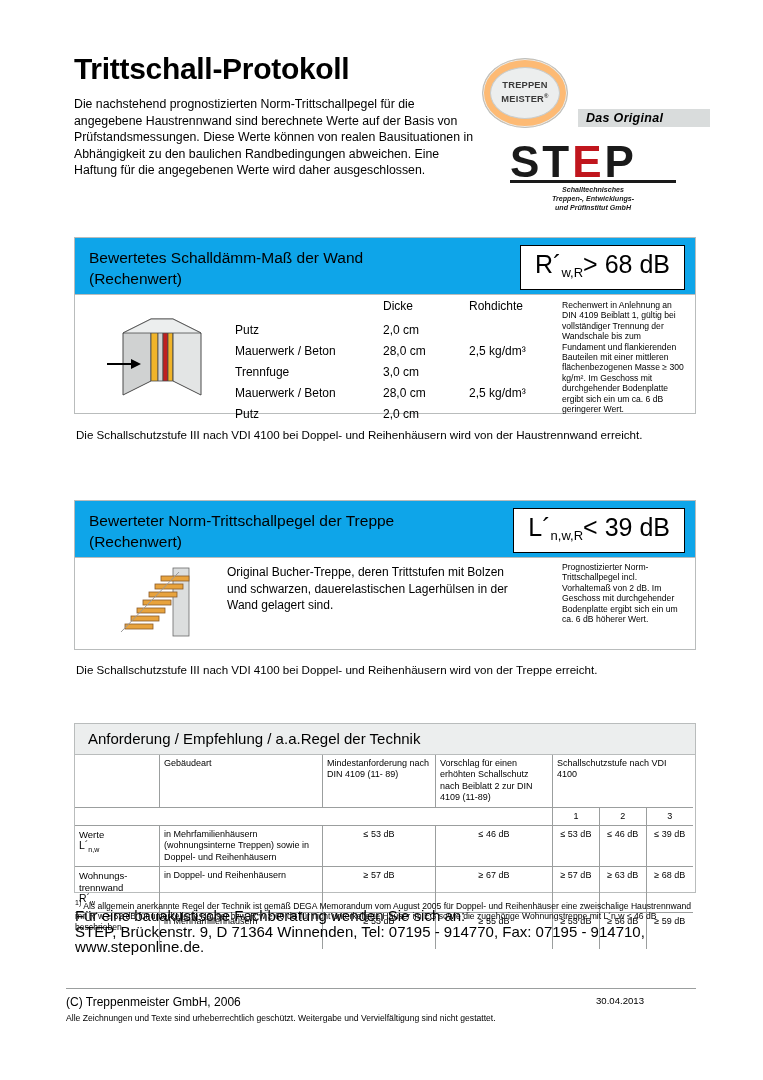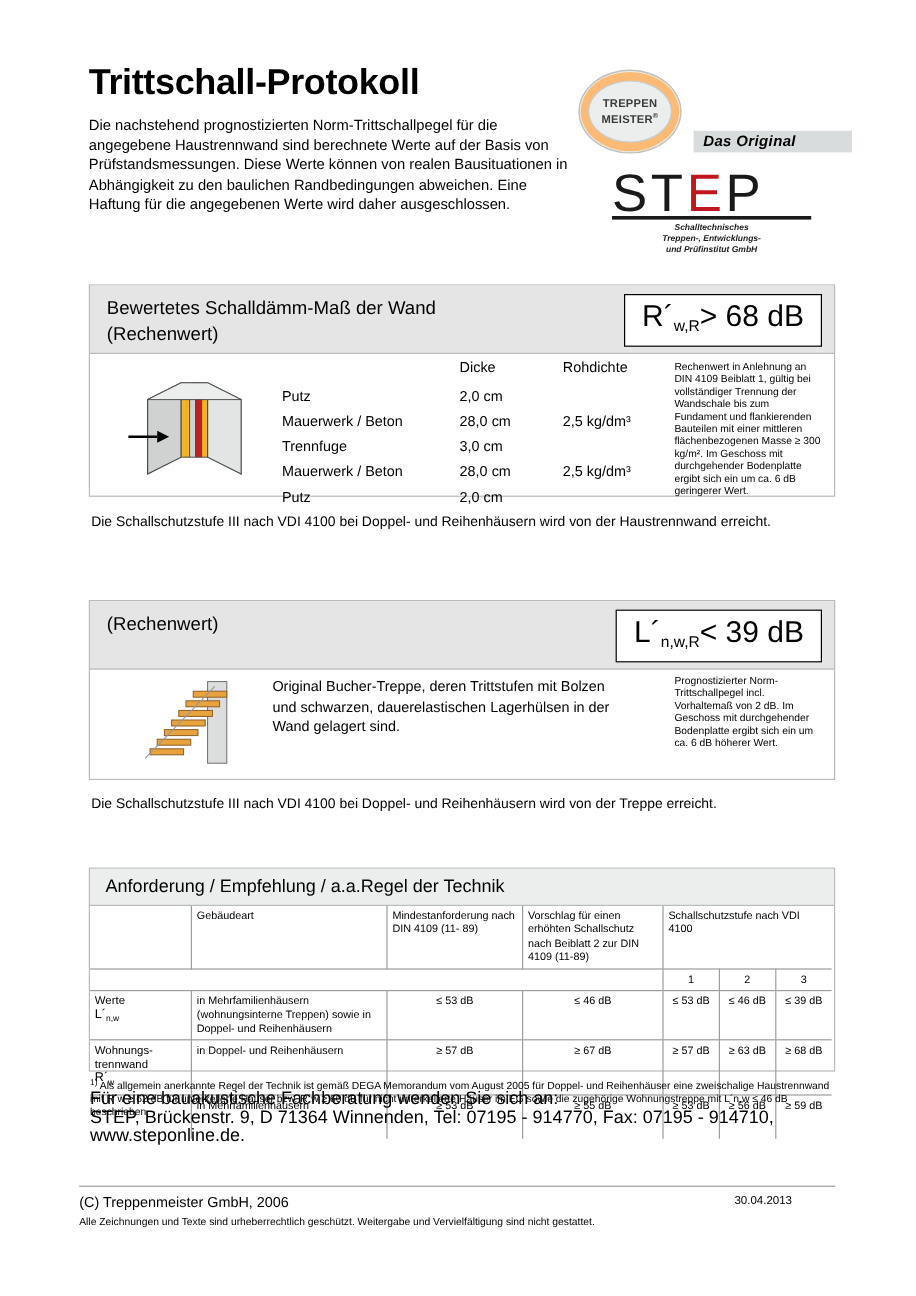--- a/index.html
+++ b/index.html
@@ -89,21 +89,21 @@
   }
 
   
   .step-logo {
     position: absolute;
     left: 510px; top: 140px;
     width: 190px;
   }
   .step-word {
     font-size: 44px;
-    font-weight: normal;
+    font-weight: bold;
     letter-spacing: 3px;
     line-height: 44px;
     color: #1a1a1a;
   }
   .step-word .e-red { color: #c0161d; }
   .step-underline {
     width: 166px; height: 3px;
     background: #1a1a1a;
     margin-top: -4px;
   }
@@ -118,21 +118,21 @@
     width: 166px;
   }
 
   
   .section {
     position: absolute;
     border: 1px solid #b9bcbc;
     background: #fff;
   }
   .section-head {
-    background: #e5e5e5;
+    background: #0ea5e9;
     border-bottom: 1px solid #b9bcbc;
     position: relative;
     height: 56px;
   }
   .section-head .h-title {
     position: absolute;
     left: 14px; top: 9px;
     font-size: 15.5px;
     line-height: 21px;
     width: 420px;
@@ -280,21 +280,20 @@
   }
   .footer-left {
     position: absolute;
     left: 66px; top: 995px;
     font-size: 12px;
   }
   .footer-right {
     position: absolute;
     left: 596px; top: 995px;
     font-size: 9.6px;
-    margin-left: 16px;
   }
   .footer-small {
     position: absolute;
     left: 66px; top: 1013px;
     font-size: 8.6px;
   }
   sup { font-size: 7px; }
 </style>
 </head>
 <body>
@@ -388,20 +387,21 @@
 
       <div class="note-box">Rechenwert in Anlehnung an DIN 4109 Beiblatt 1, gültig bei vollständiger Trennung der Wandschale bis zum Fundament und flankierenden Bauteilen mit einer mittleren flächenbezogenen Masse ≥ 300 kg/m². Im Geschoss mit durchgehender Bodenplatte ergibt sich ein um ca. 6 dB geringerer Wert.</div>
     </div>
   </div>
 
   <div class="section-footer-text" style="top:428px">Die Schallschutzstufe III nach VDI 4100 bei Doppel- und Reihenhäusern wird von der Haustrennwand erreicht.</div>
 
   <div class="section" id="stair-section">
     <div class="section-head">
       <div class="h-title">
+        <div>Bewerteter Norm-Trittschallpegel der Treppe</div>
         <div>(Rechenwert)</div>
       </div>
       <div class="value-box"><span>L´</span><sub>n,w,R</sub><span>&lt; 39 dB</span></div>
     </div>
 
     <div class="stair-body">
       <svg class="stair-graphic" viewBox="0 0 90 72">
         <rect x="56" y="2" width="16" height="68" fill="#dcdede" stroke="#6a6a6a" stroke-width="0.8"></rect>
         <g stroke="#8a5a28" stroke-width="0.8" fill="#e8a33d">
           <rect x="8" y="58" width="28" height="5"></rect>

